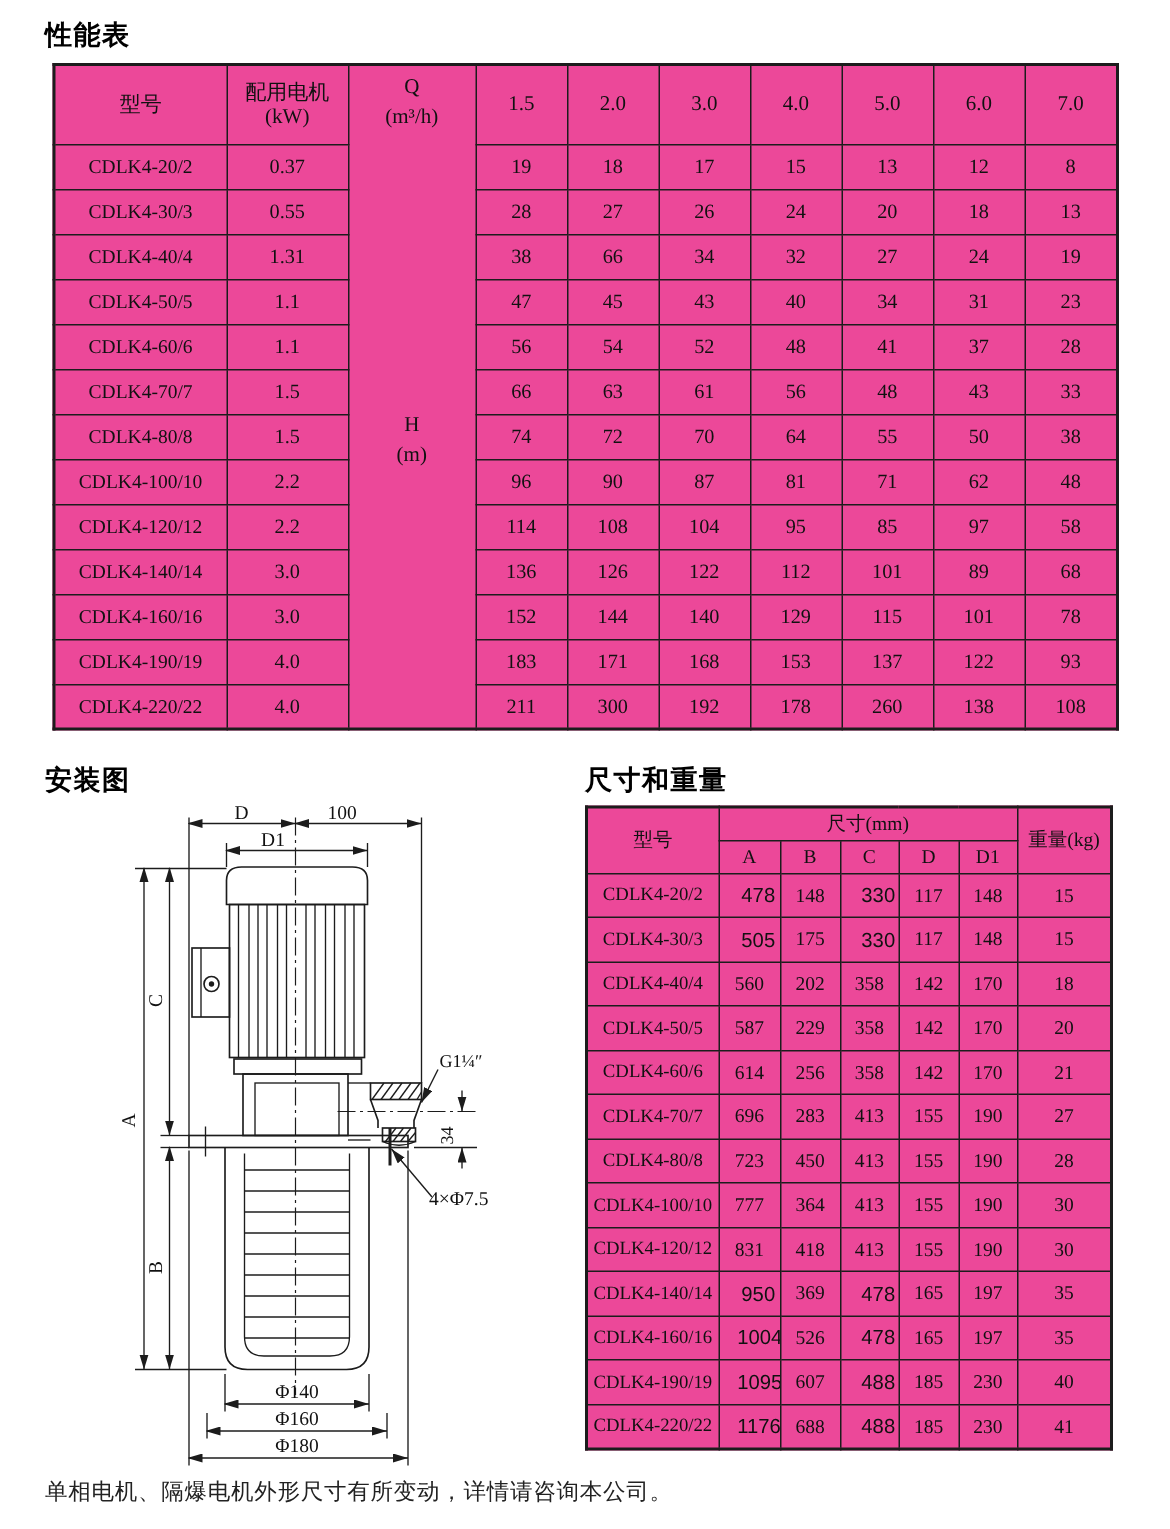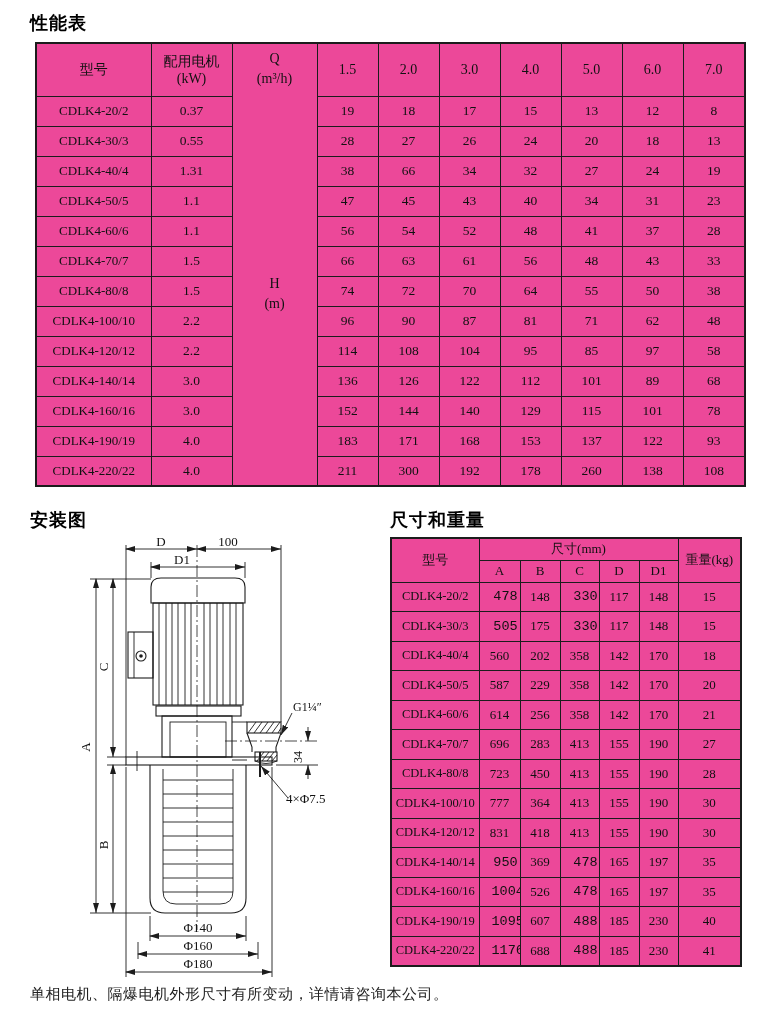--- a/index.html
+++ b/index.html
@@ -20,21 +20,21 @@
   .perf td{font-size:13.5px;}
   .perf td.model{font-size:13px;}
   .qh{position:relative;}
   .qh .q-top{position:absolute;top:5px;left:0;right:0;line-height:1.45;}
   .qh .h-mid{position:absolute;top:230px;left:0;right:0;line-height:1.45;}
   table.dims{left:390px;top:537px;width:350px;border:2px solid #1c1c1c;}
   .dims tr{height:29.5px;}
   .dims tr.hdr{height:22px;}
   .dims th{font-size:13px;}
   .dims td{font-size:13px;}
-  .dims td.alt{font-family:Liberation Mono, monospace;font-size:13.5px;padding-left:12px;}
+  .dims td.alt{font-family:Liberation Sans, sans-serif;font-size:13.5px;padding-left:12px;}
   .dims td.model{font-size:12.5px;}
   .footer-note{position:absolute;left:30px;top:985px;font-size:15px;color:#222;
                font-family:"Liberation Sans","DejaVu Sans",sans-serif;letter-spacing:0.5px;}
   #diagram{position:absolute;left:30px;top:535px;}
   #diagram .ol{stroke:#1c1c1c;fill:none;stroke-width:1.1;}
   #diagram .thin{stroke:#1c1c1c;fill:none;stroke-width:0.9;}
   #diagram .thick{stroke:#1c1c1c;fill:none;stroke-width:2;}
   #diagram .cl{stroke:#1c1c1c;fill:none;stroke-width:0.8;stroke-dasharray:12 3 2 3;}
   #diagram text{fill:#111;font-size:13px;font-family:"Liberation Serif","DejaVu Serif",serif;}
   #diagram text.small{font-size:12px;}

